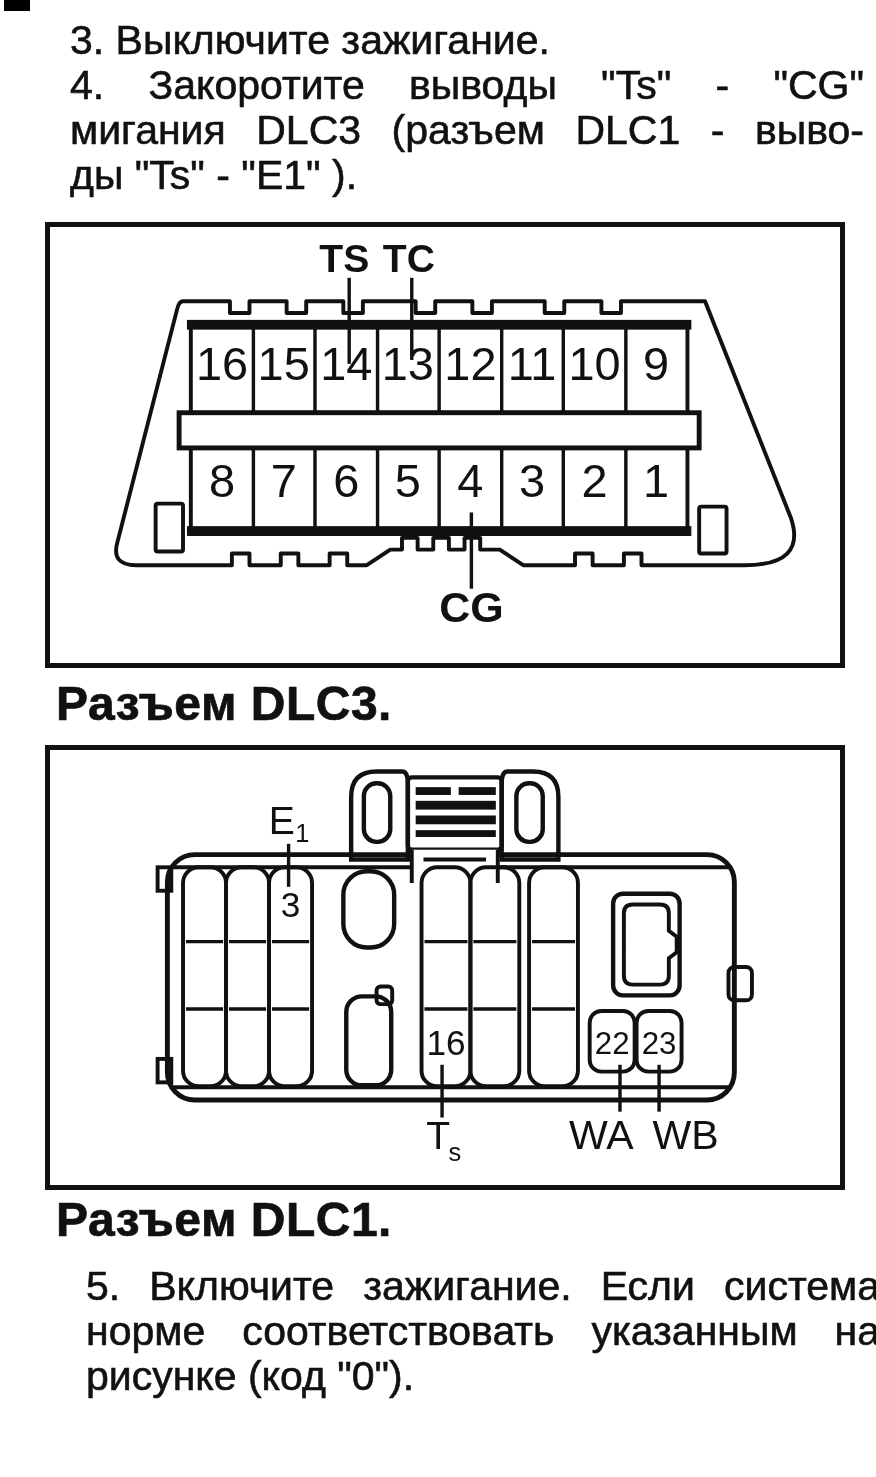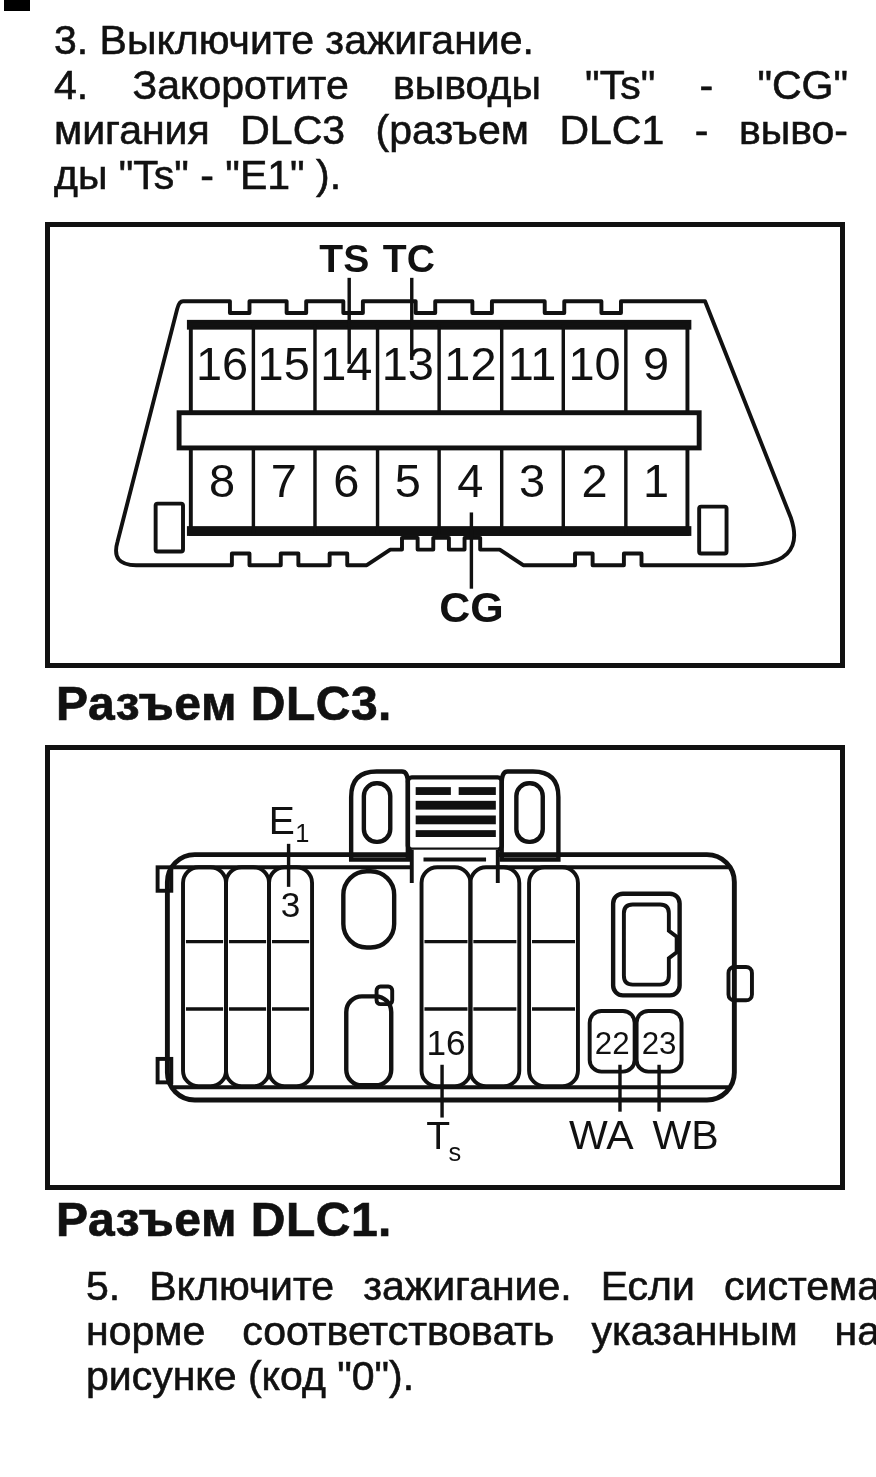--- a/index.html
+++ b/index.html
@@ -16,21 +16,21 @@
            letter-spacing:0.5px;-webkit-text-stroke:0.7px #111;}
   .artifact{position:absolute;background:#000;}
   svg text{font-family:"Liberation Sans","DejaVu Sans",sans-serif;fill:#111;}
   .ln{stroke:#111;fill:none;}
 </style>
 </head>
 <body>
 
 <div class="artifact" style="left:4px;top:0;width:26px;height:11px;"></div>
 
-<div class="textblock" style="top:18px;">
+<div class="textblock" style="top:18px;margin-left:16px;">
   <div class="tline">3. Выключите зажигание.</div>
   <div class="tline just">4. Закоротите выводы "Ts" - "CG"</div>
   <div class="tline just">мигания DLC3 (разъем DLC1 - выво-</div>
   <div class="tline">ды "Ts" - "E1" ).</div>
 </div>
 
 <div class="figure" style="top:222px;height:446px;">
 <svg viewBox="0 0 800 446">
 
   <path class="ln" stroke-width="4" stroke-linejoin="round" d="

